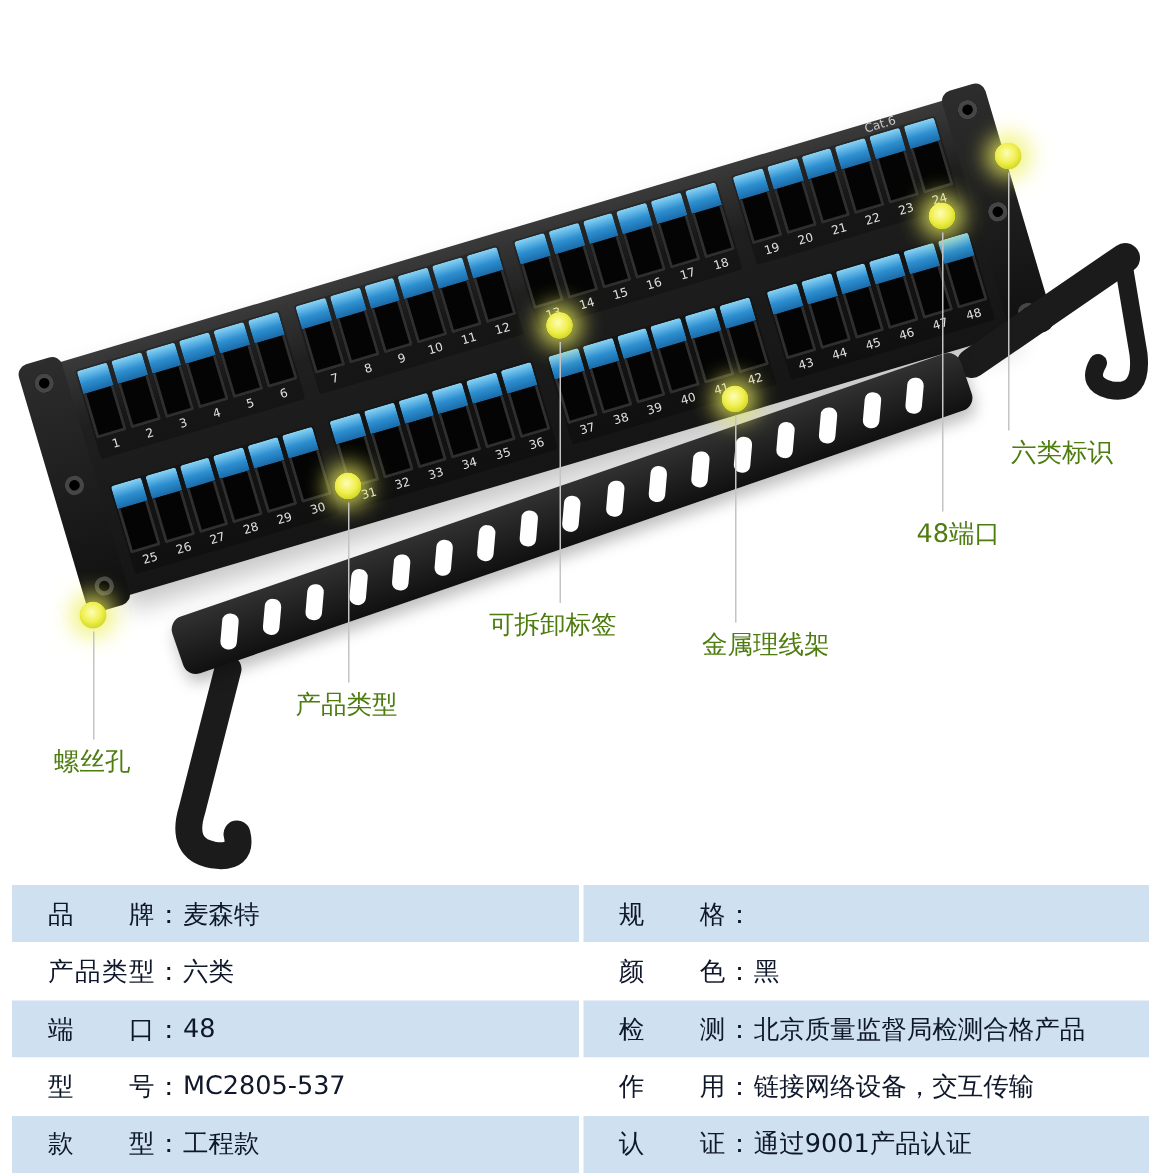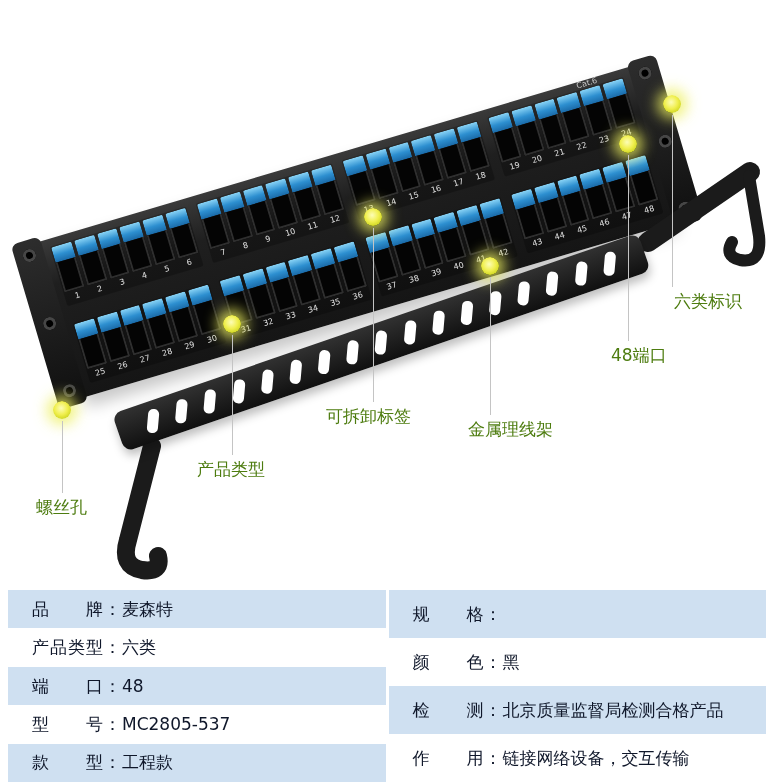--- a/index.html
+++ b/index.html
@@ -477,14 +477,18 @@
       <span class="spec-value">黑</span>
     </div>
     <div class="spec-row">
       <span class="spec-label">检　　测：</span>
       <span class="spec-value">北京质量监督局检测合格产品</span>
     </div>
     <div class="spec-row">
       <span class="spec-label">作　　用：</span>
       <span class="spec-value">链接网络设备，交互传输</span>
     </div>
+    <div class="spec-row">
+      <span class="spec-label">认　　证：</span>
+      <span class="spec-value">通过9001产品认证</span>
+    </div>
   </div>
 </div>
 
 </body></html>

